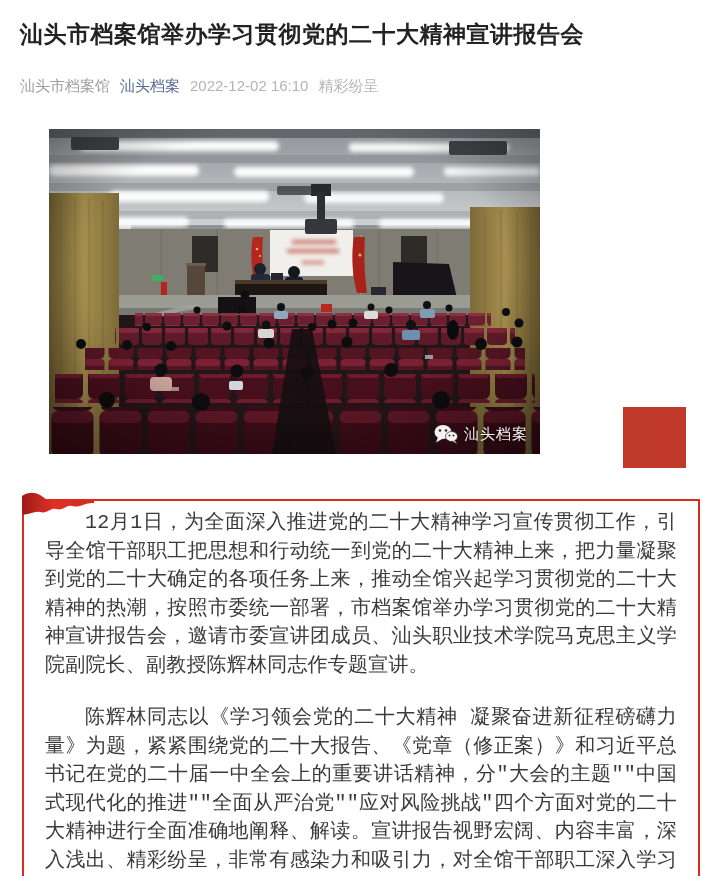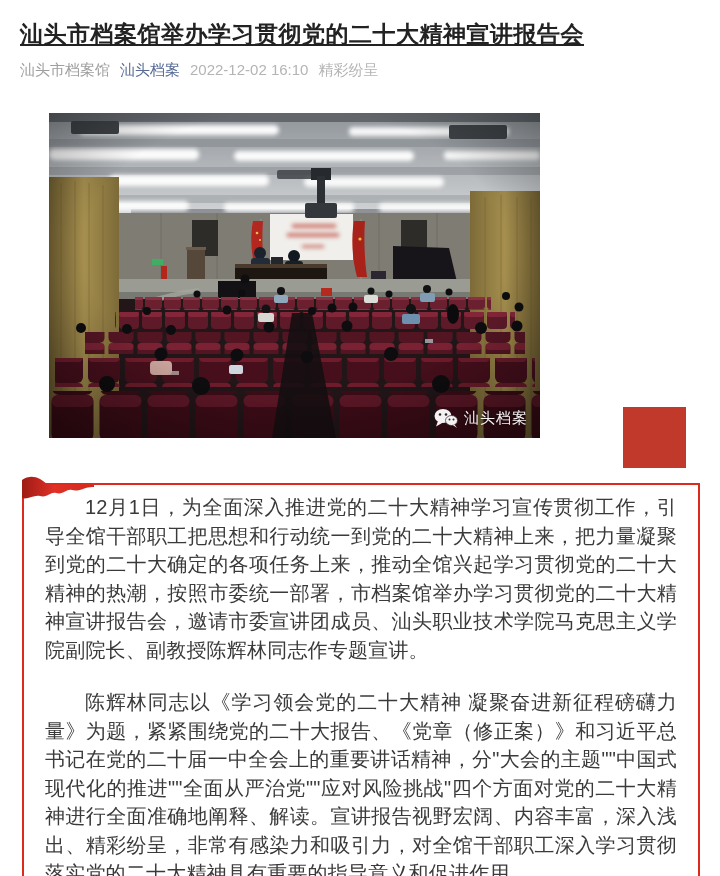--- a/index.html
+++ b/index.html
@@ -5,24 +5,24 @@
   * { margin: 0; padding: 0; box-sizing: border-box; }
   html, body { background: #fff; }
   body {
     width: 720px; height: 876px; overflow: hidden; position: relative;
     font-family: "Liberation Sans", "DejaVu Sans", sans-serif;
   }
   .page { padding: 18px 20px 0 20px; }
 
   h1.title {
     font-size: 23px; line-height: 32px; font-weight: bold;
-    color: var(--title_color, #222); letter-spacing: 0.5px; text-decoration: underline;
+    color: var(--title_color, #222); letter-spacing: 0.5px;
   }
   .meta {
-    margin-top: 9px; font-size: 15px; line-height: 21px;
+    margin-top: 25px; font-size: 15px; line-height: 21px;
     display: flex; align-items: center; gap: 10px;
     color: var(--meta_gray, #9e9e9e);
   }
   .meta .account { color: var(--link_blue, #576b95); text-decoration: none; cursor: pointer; }
   .meta .dim { color: #b4b4b4; text-align: center; }
 
   .photo {
     position: relative; width: 491px; height: 325px;
     margin: 33px 0 0 29px; background: #241a1c; overflow: hidden; cursor: pointer;
   }
@@ -45,21 +45,21 @@
     width: 678px;
     border: 2px solid var(--box_border, #dc2b1c);
     padding: 8px 21px 30px 21px;
     background: #fff;
   }
   .content-box .ribbon {
     position: absolute; top: -9px; left: -2px; width: 74px; height: 30px;
   }
   .content-box p {
     font-size: 20px; line-height: 28.5px; color: var(--body_text, #3a3a3a);
-    text-indent: 2em; text-align: justify; letter-spacing: 0.2px;
+    text-indent: 2em; text-align: justify; letter-spacing: 0.2px; font-family: Liberation Mono, monospace;
   }
   .content-box p + p { margin-top: 24px; }
 </style>
 </head>
 <body>
 
 <div class="page">
 
   <h1 class="title">汕头市档案馆举办学习贯彻党的二十大精神宣讲报告会</h1>
 

